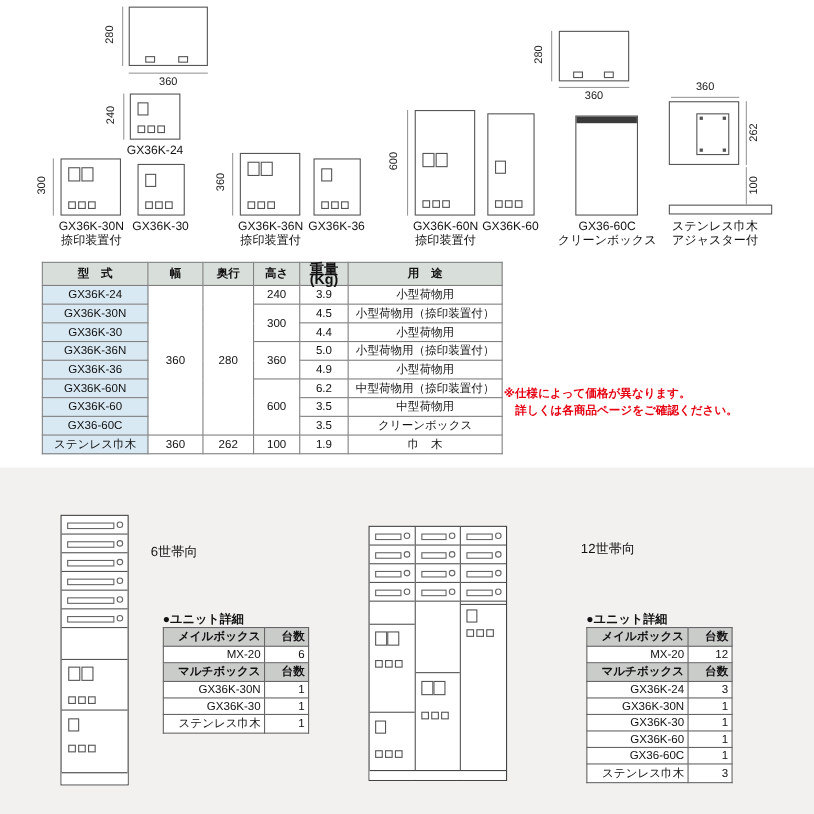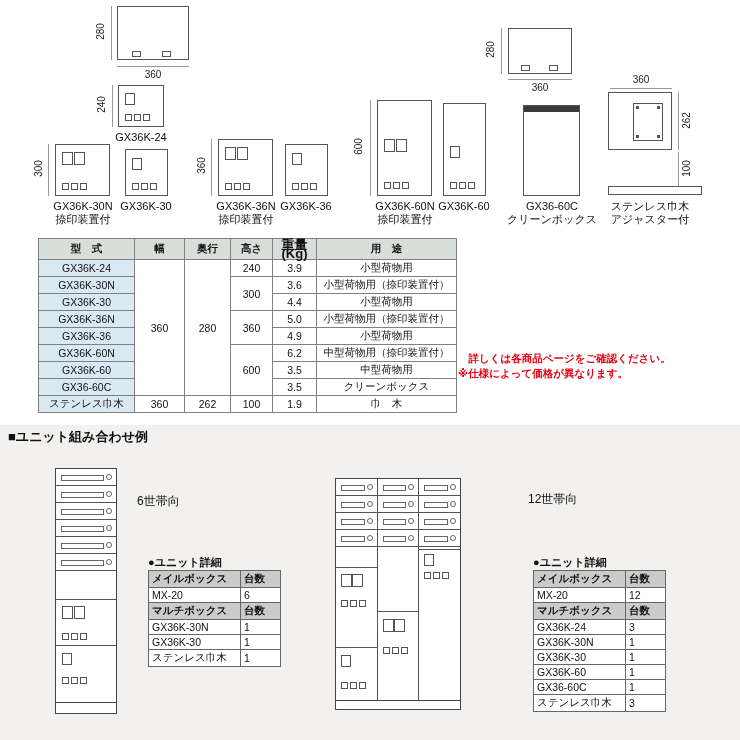--- a/index.html
+++ b/index.html
@@ -41,21 +41,21 @@
   
   .note-red{position:absolute;color:#e60012;font-weight:bold;font-size:10.5px;line-height:15px;}
   .note-black{position:absolute;color:#222;font-size:10px;line-height:14px;}
 
   
   #combo{position:absolute;left:0;top:425px;width:740px;height:315px;background:#f2f1ef;}
   .sec-title{position:absolute;font-size:13px;font-weight:bold;color:#111;}
   .combo-label{position:absolute;font-size:12px;color:#111;}
   .detail-title{position:absolute;font-size:11px;font-weight:bold;color:#111;}
   .dtable{position:absolute;border-collapse:collapse;font-size:10.5px;color:#111;}
-  .dtable td{border:1px solid #666;text-align:left;padding:1px 3px;height:13px;background:#fff;box-sizing:border-box;}
+  .dtable td{border:1px solid #666;text-align:right;padding:1px 3px;height:13px;background:#fff;box-sizing:border-box;}
   .dtable tr.hdr td{background:#caccca;font-weight:bold;}
 </style>
 </head>
 <body>
 
 <div id="page">
 
   <div class="box" style="left:117px;top:6px;width:72px;height:54px">
     <i class="tick" style="left:14px"></i>
     <i class="tick" style="left:44px"></i>
@@ -209,21 +209,21 @@
       <td class="model">GX36K-24</td>
       <td rowspan="8">360</td>
       <td rowspan="8">280</td>
       <td>240</td>
       <td>3.9</td>
       <td>小型荷物用</td>
     </tr>
     <tr>
       <td class="model">GX36K-30N</td>
       <td rowspan="2">300</td>
-      <td>3.6</td>
+      <td>4.5</td>
       <td>小型荷物用（捺印装置付）</td>
     </tr>
     <tr>
       <td class="model">GX36K-30</td>
       <td>4.4</td>
       <td>小型荷物用</td>
     </tr>
     <tr>
       <td class="model">GX36K-36N</td>
       <td rowspan="2">360</td>
@@ -256,28 +256,27 @@
       <td>360</td>
       <td>262</td>
       <td>100</td>
       <td>1.9</td>
       <td>巾　木</td>
     </tr>
   </tbody>
     </table>
 
   <div class="note-red" style="left:458px;top:351px;width:278px">
+    <div>※仕様によって価格が異なります。</div>
     <div>　詳しくは各商品ページをご確認ください。</div>
-    <div>※仕様によって価格が異なります。</div>
   </div>
   <div class="note-black" style="left:458px;top:387px;width:280px">
   </div>
 
   <div id="combo">
-    <div class="sec-title" style="left:8px;top:3px">■ユニット組み合わせ例</div>
 
     <div class="cabinet" style="left:55px;top:43px;width:62px;height:246px">
       <div class="slot">
           <i class="flap"></i>
           <i class="latch"></i>
         </div>
       <div class="slot">
           <i class="flap"></i>
           <i class="latch"></i>
         </div>

